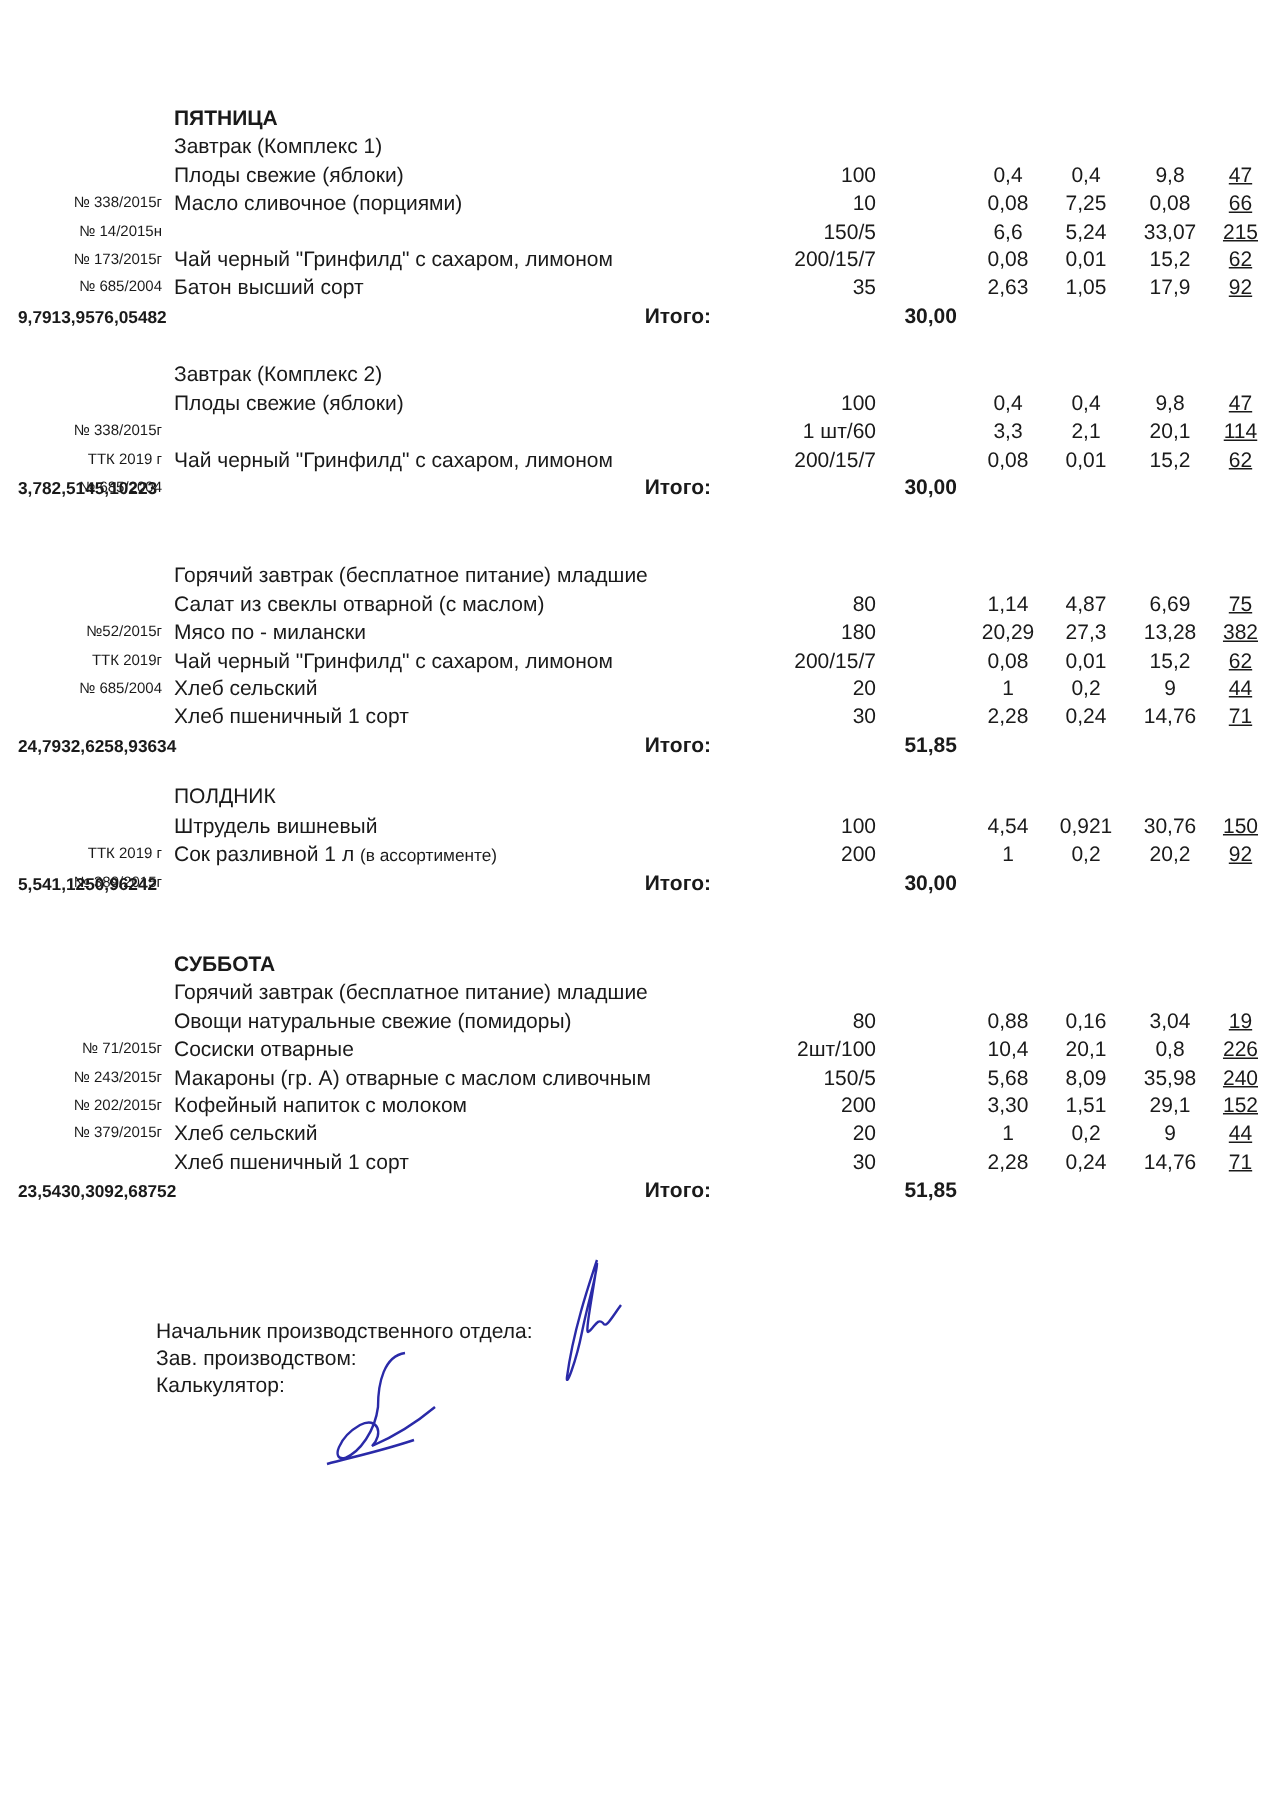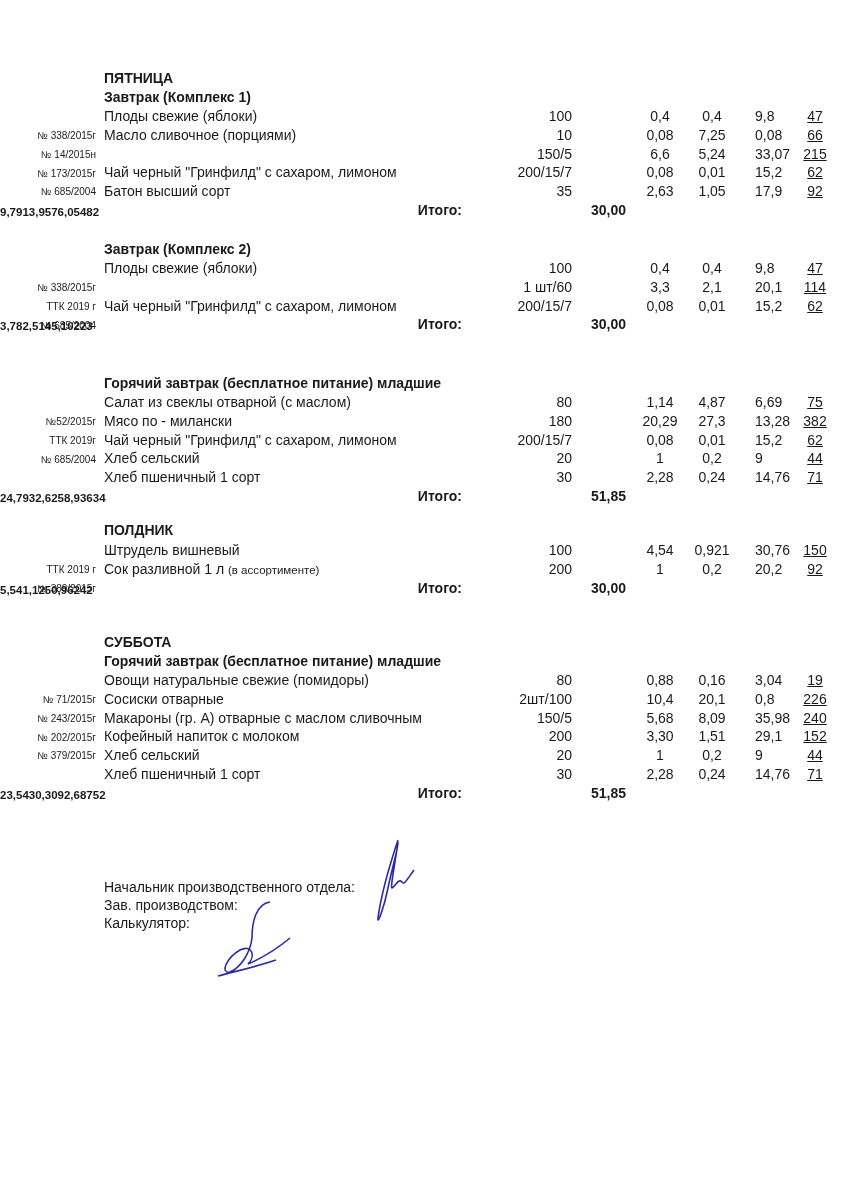--- a/index.html
+++ b/index.html
@@ -1,28 +1,28 @@
 <!DOCTYPE html>
 <html><head>
 <meta charset="utf-8">
 <style>
   html, body { margin:0; padding:0; background:#ffffff; }
   body { width:848px; height:1200px; position:relative; overflow:hidden;
          font-family:"Liberation Sans", sans-serif; color:#1a1a1a; }
-  .page { position:absolute; left:0; top:0; width:733px; height:1200px; }
+  .page { position:absolute; left:12px; top:0; width:733px; height:1200px; }
   .day { position:absolute; left:104px; font-size:14px; font-weight:bold; }
-  .meal { position:absolute; left:104px; font-size:14px; font-weight:bold; }
+  .meal { position:absolute; left:104px; font-size:14px; font-weight:normal; }
   .row { position:absolute; left:0; width:848px; height:19px; font-size:14px; }
   .row .code { position:absolute; right:752px; top:3px; font-size:10px; white-space:nowrap; text-align:center;margin-top:19px; }
   .row .name { position:absolute; left:104px; top:0; white-space:nowrap; }
   .row .name small { font-size:11.5px; }
   .row .qty { position:absolute; right:276px; top:0; text-align:right; white-space:nowrap; }
   .row .c1 { position:absolute; left:640px; width:40px; text-align:center; }
   .row .c2 { position:absolute; left:690px; width:44px; text-align:center; }
-  .row .c3 { position:absolute; left:743px; width:50px; text-align:left;margin-left:12px; }
+  .row .c3 { position:absolute; left:743px; width:50px; text-align:center; }
   .row .c4 { position:absolute; left:798px; width:34px; text-align:center;text-decoration:underline; }
   .total { position:absolute; left:0; width:848px; height:19px; font-weight:bold; }
   .total .lbl { position:absolute; right:386px; font-size:14px; }
   .total .price { position:absolute; right:222px; font-size:14px; }
   .total .c1, .total .c2, .total .c3, .total .c4 { font-size:11.5px; top:2px; }
   .sig-labels { position:absolute; left:104px; top:878px; font-size:14px; line-height:18px; }
   .sig { position:absolute; }
 </style>
 </head>
 <body>

